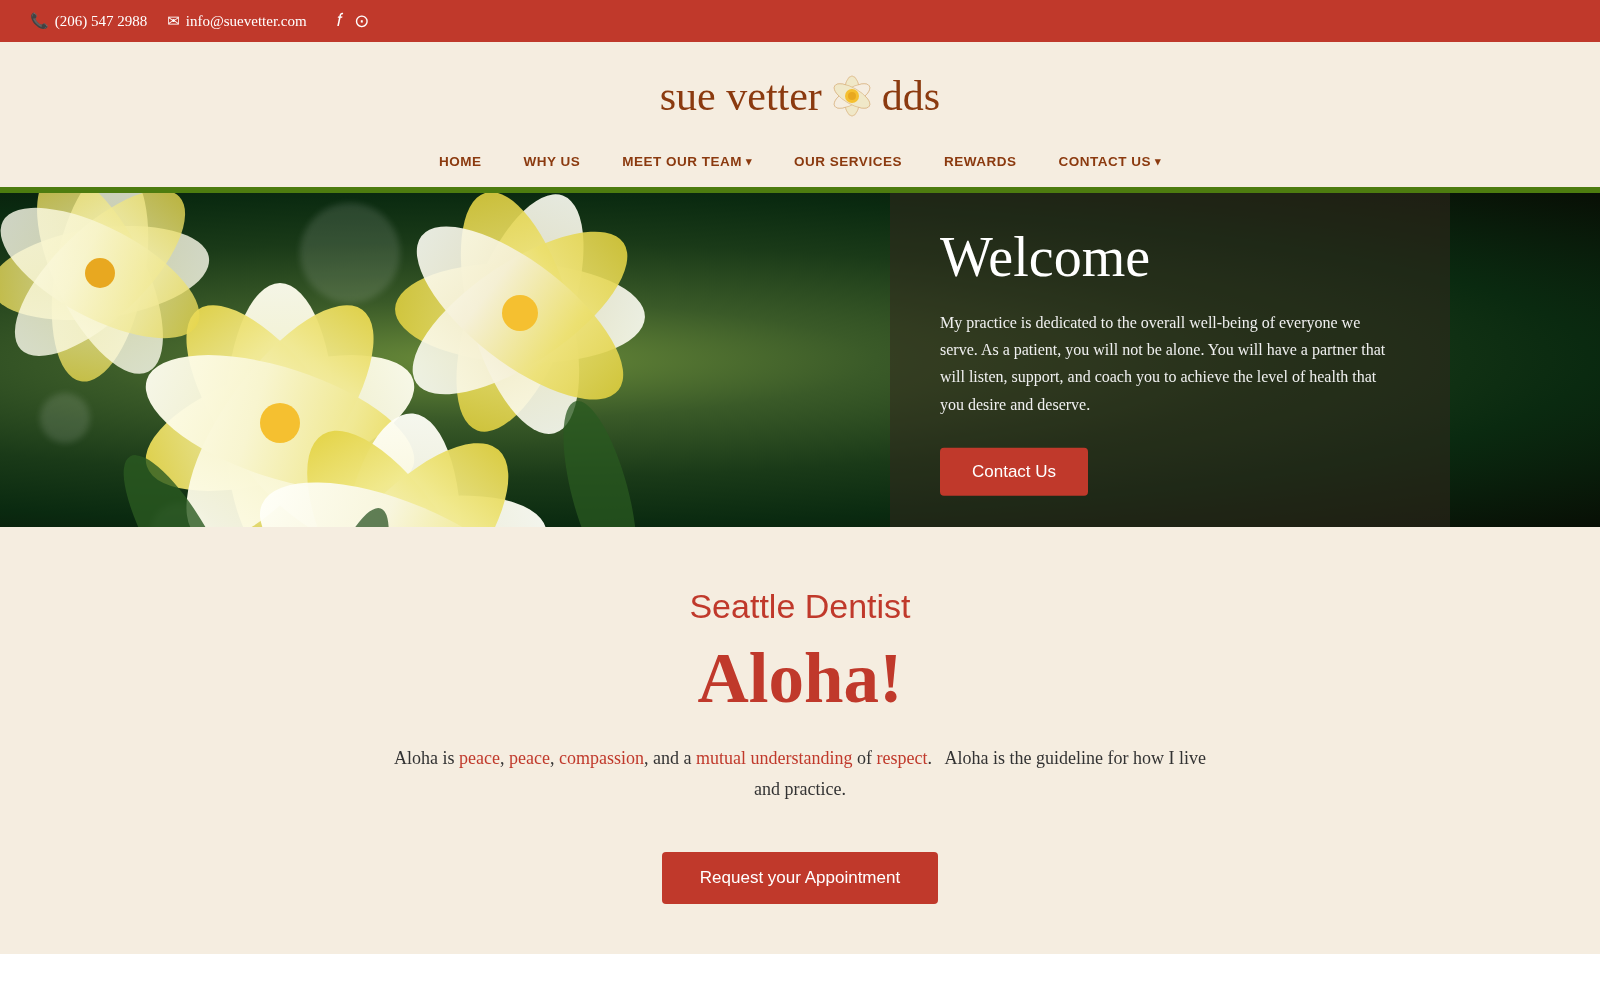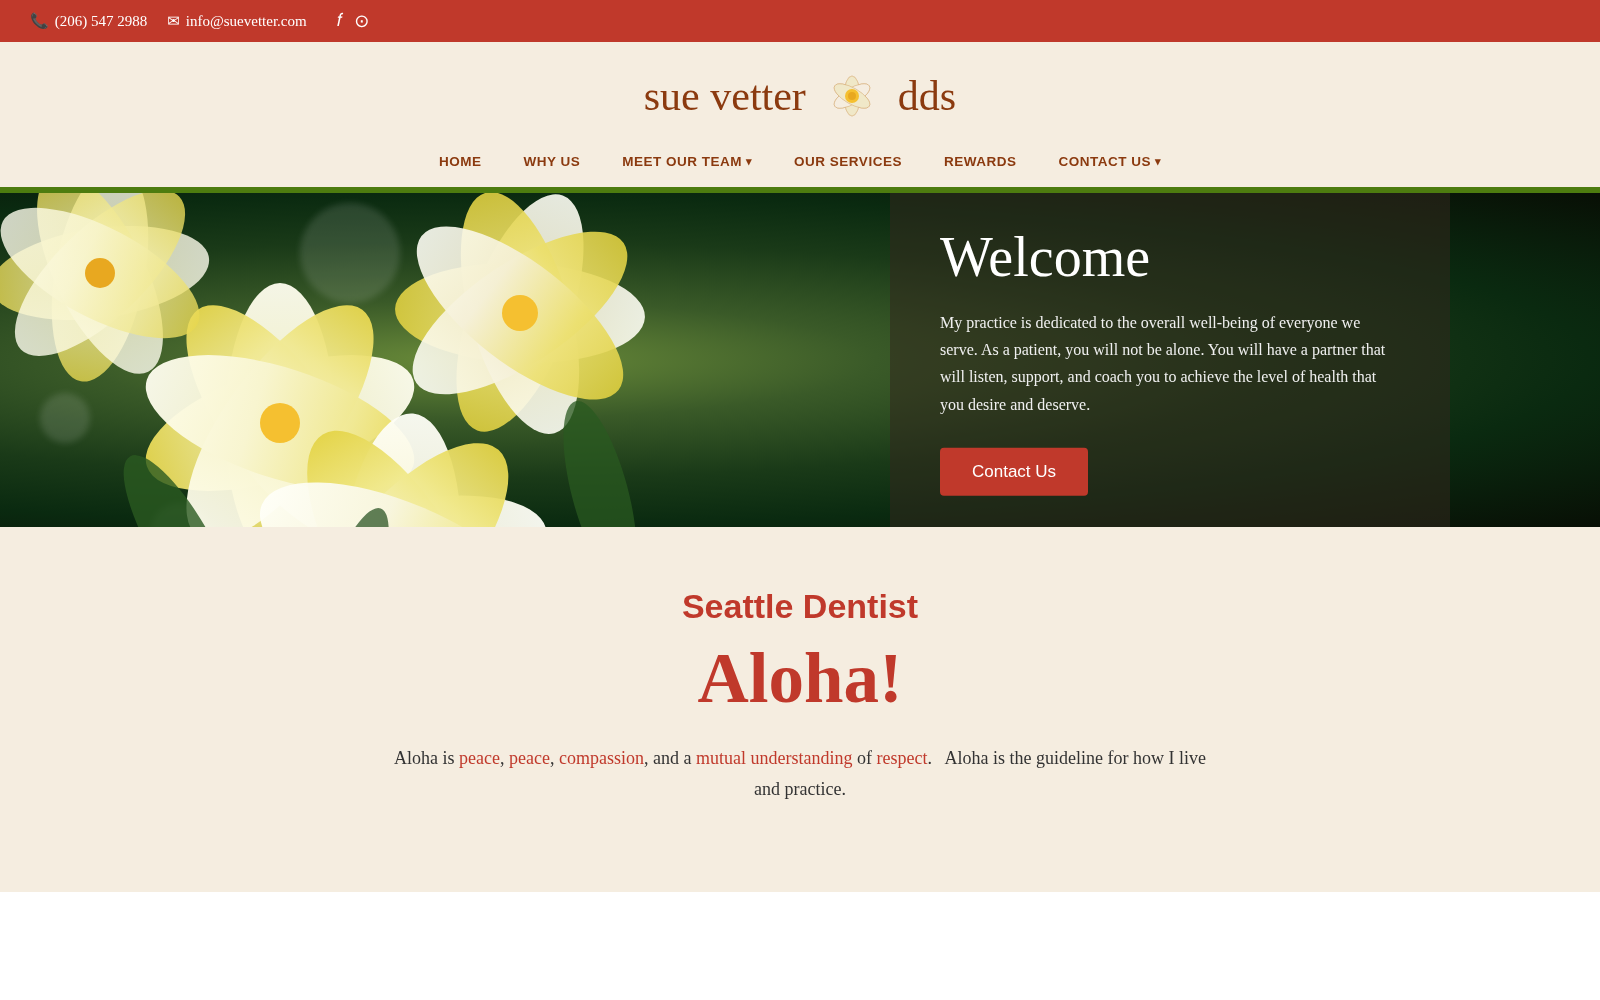--- a/index.html
+++ b/index.html
@@ -24,21 +24,21 @@
     .header {
       background-color: #f5ede0;
       display: flex;
       justify-content: center;
       align-items: center;
       padding: 28px 0 20px;
     }
     .logo {
       display: flex;
       align-items: center;
-      gap: 16px;
+      gap: 0;
       font-size: 42px;
       color: #8b3a0f;
       font-family: Georgia, serif;
       font-weight: normal;
     }
     .logo-flower {
       width: 52px;
       height: 52px;
       margin: 0 4px;
     }
@@ -118,21 +118,21 @@
 
     
     .content-section {
       background-color: #f5ede0;
       padding: 60px 30px 50px;
       text-align: center;
     }
     .seattle-title {
       font-family: Arial, sans-serif;
       font-size: 34px;
-      font-weight: bold;
+      font-weight: normal;
       color: #c0392b;
       margin-bottom: 12px;
     }
     .aloha-title {
       font-family: 'Brush Script MT', cursive, Georgia, serif;
       font-size: 71px;
       color: #c0392b;
       margin-bottom: 24px;
     }
     .aloha-text {
@@ -301,13 +301,14 @@
   <h3 class="aloha-title">Aloha!</h3>
   <p class="aloha-text">
     Aloha is <span class="highlight">peace</span>,
     <span class="highlight">peace</span>,
     <span class="highlight">compassion</span>, and a
     <span class="highlight">mutual understanding</span> of
     <span class="highlight">respect</span>.
     &nbsp; Aloha is the guideline for how I live and practice.
   </p>
   <br>
+  <button class="appt-btn">Request your Appointment</button>
 </div>
 
 </body></html>

